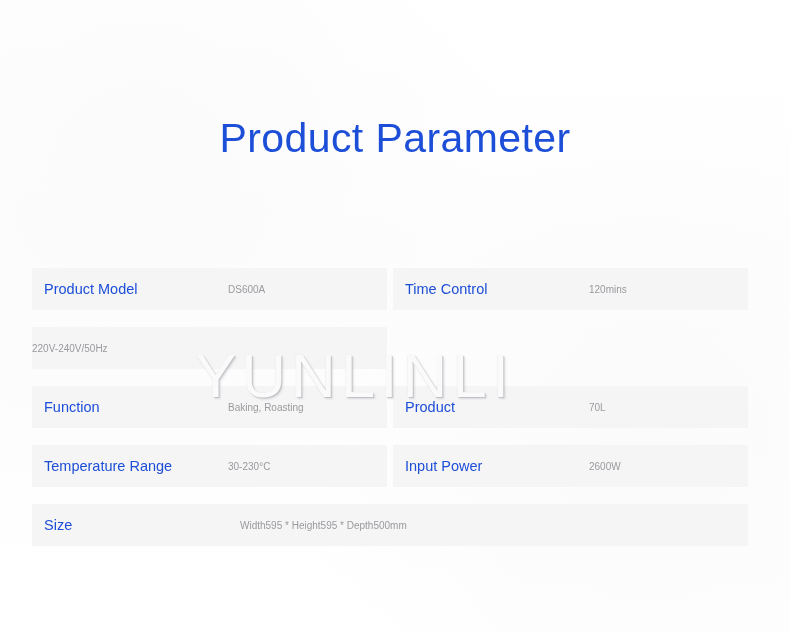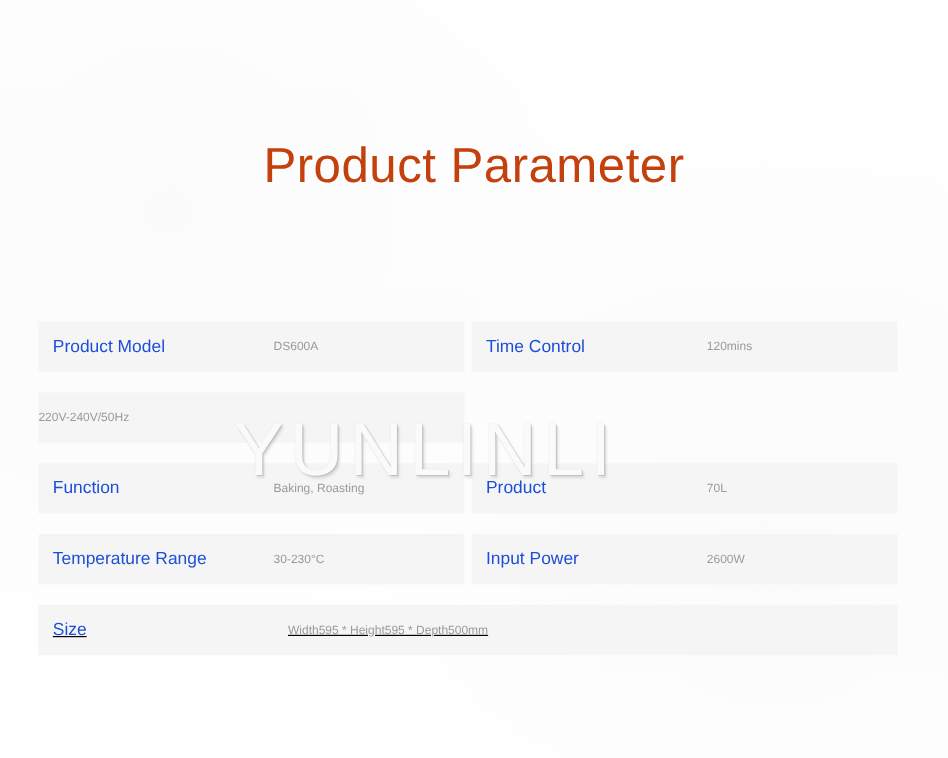--- a/index.html
+++ b/index.html
@@ -27,21 +27,21 @@
   }
 
   .page-title {
     position: absolute;
     top: 110px;
     left: 0;
     width: 790px;
     text-align: center;
     font-size: 41px;
     font-weight: 400;
-    color: #c2410c;
+    color: #1d4ed8;
     letter-spacing: 0.4px;
     line-height: 56px;
   }
 
   
   .watermark {
     position: absolute;
     left: 0;
     top: 340px;
     width: 709px;
@@ -82,21 +82,20 @@
     height: 42px;
     display: flex;
     align-items: center;
     box-sizing: border-box;
   }
   .cell.half {
     width: 355px;
   }
   .cell.full {
     width: 716px;
-    text-decoration: underline;
   }
 
   .cell-label {
     font-size: 14.5px;
     color: #1d4ed8;
     padding-left: 12px;
     width: 196px;
     box-sizing: border-box;
     white-space: nowrap;
   }

